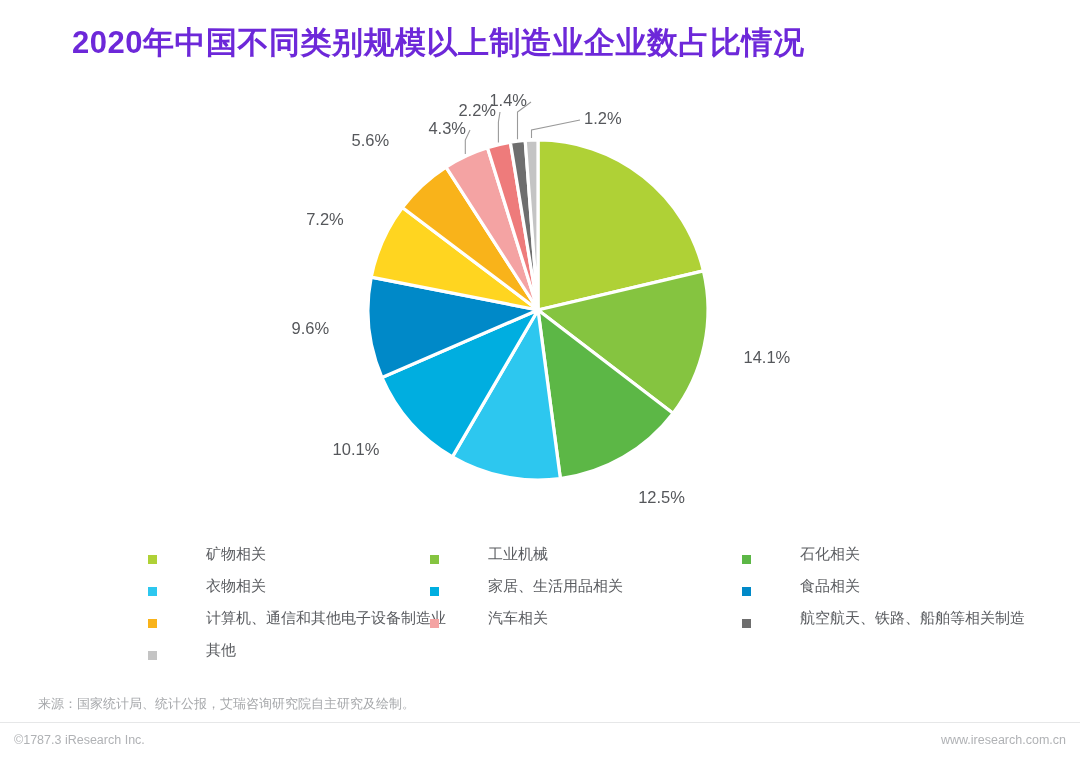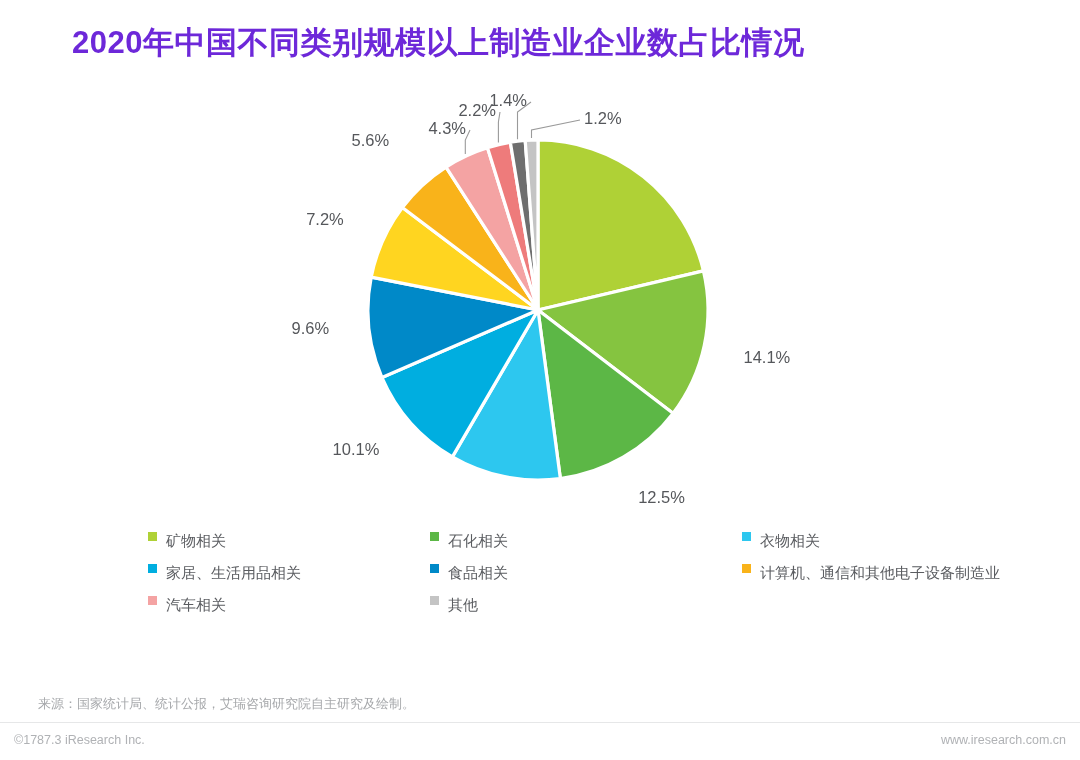--- a/index.html
+++ b/index.html
@@ -62,22 +62,23 @@
     left: 148px;
     top: 532px;
     width: 820px;
     display: grid;
     grid-template-columns: 282px 312px auto;
     grid-auto-rows: 32px;
     align-items: center;
   }
   .legend-item {
     display: flex;
-    align-items: flex-start;
+    align-items: flex-end;
     height: 32px;
+    gap: 40px;
   }
   .legend-swatch {
     width: 9px;
     height: 9px;
     flex: 0 0 9px;
     margin-right: 9px;
     display: inline-block;
   }
   .legend-label {
     font-size: 15px;
@@ -164,20 +165,24 @@
       </g>
   </svg>
 </div>
 
 <div id="legend">
     <div class="legend-item">
       <span class="legend-swatch" style="background: rgb(175, 209, 54);"></span>
       <span class="legend-label">矿物相关</span>
     </div>
     <div class="legend-item">
+      <span class="legend-swatch" style="background: rgb(133, 196, 64);"></span>
+      <span class="legend-label">工业机械</span>
+    </div>
+    <div class="legend-item">
       <span class="legend-swatch" style="background: rgb(92, 183, 70);"></span>
       <span class="legend-label">石化相关</span>
     </div>
     <div class="legend-item">
       <span class="legend-swatch" style="background: rgb(45, 199, 239);"></span>
       <span class="legend-label">衣物相关</span>
     </div>
     <div class="legend-item">
       <span class="legend-swatch" style="background: rgb(0, 174, 224);"></span>
       <span class="legend-label">家居、生活用品相关</span>
@@ -186,20 +191,24 @@
       <span class="legend-swatch" style="background: rgb(0, 137, 200);"></span>
       <span class="legend-label">食品相关</span>
     </div>
     <div class="legend-item">
       <span class="legend-swatch" style="background: rgb(249, 179, 26);"></span>
       <span class="legend-label">计算机、通信和其他电子设备制造业</span>
     </div>
     <div class="legend-item">
       <span class="legend-swatch" style="background: rgb(244, 163, 163);"></span>
       <span class="legend-label">汽车相关</span>
+    </div>
+    <div class="legend-item">
+      <span class="legend-swatch" style="background: rgb(110, 110, 110);"></span>
+      <span class="legend-label">航空航天、铁路、船舶等相关制造</span>
     </div>
     <div class="legend-item">
       <span class="legend-swatch" style="background: rgb(196, 196, 196);"></span>
       <span class="legend-label">其他</span>
     </div>
   </div>
 
 <div id="source-note">来源：国家统计局、统计公报，艾瑞咨询研究院自主研究及绘制。</div>
 
 <div id="footer-bar">

